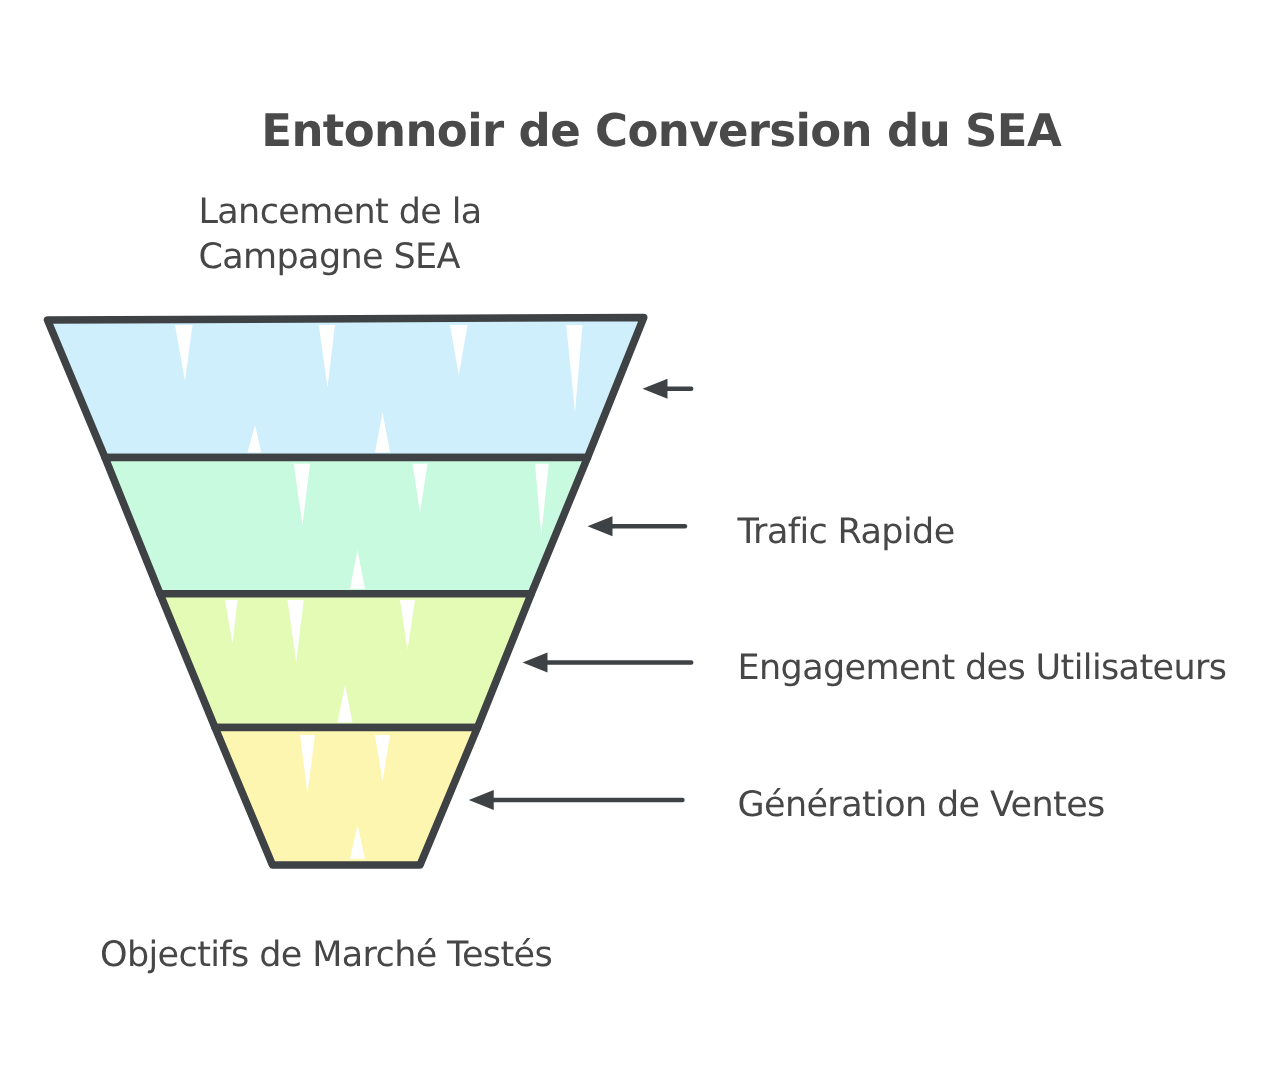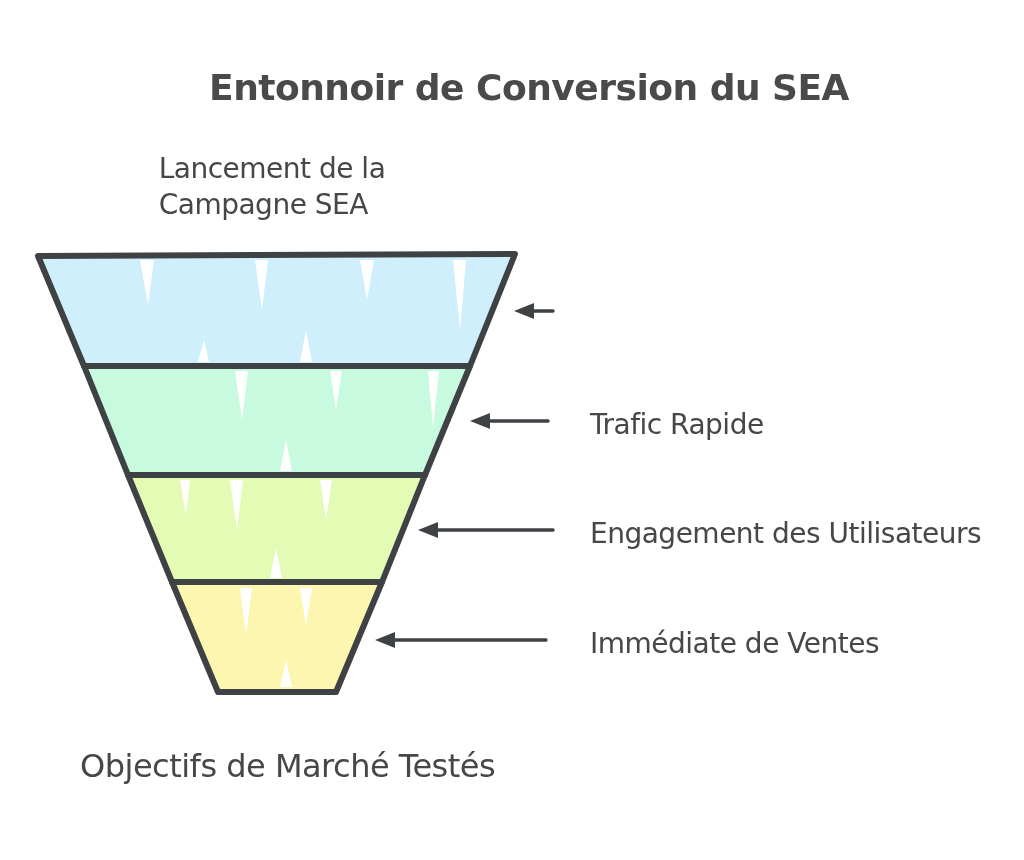--- a/index.html
+++ b/index.html
@@ -10,21 +10,21 @@
   }
   .canvas {
     position: relative;
     width: 1024px;
     height: 860px;
     background: #ffffff;
     overflow: hidden;
   }
   .diagram-title {
     position: absolute;
-    top: 67px;
+    top: 85px;
     left: 529px;
     transform: translateX(-50%);
     font-size: 36px;
     font-weight: bold;
     letter-spacing: -0.5px;
     white-space: nowrap;
     color: #4a4a4a;
   }
   .top-label {
     position: absolute;
@@ -34,21 +34,21 @@
     font-size: 28px;
     line-height: 36px;
     text-align: left;
     letter-spacing: -0.5px;
     white-space: pre-line;
   }
   .bottom-label {
     position: absolute;
     top: 747px;
     left: 80px;
-    font-size: 32px;
+    font-size: 28px;
     letter-spacing: -0.5px;
     white-space: nowrap;
   }
   .stage-label {
     position: absolute;
     left: 590px;
     height: 34px;
     line-height: 34px;
     font-size: 28px;
     letter-spacing: -0.5px;
@@ -120,17 +120,17 @@
       <polygon points="418,530 438,522 438,538" fill="#3f4245"></polygon>
     </g>
     <g>
       <line x1="391" y1="640" x2="546" y2="640" stroke-width="3.5" stroke-linecap="round" stroke="#3f4245"></line>
       <polygon points="375,640 395,632 395,648" fill="#3f4245"></polygon>
     </g>
   </svg>
 
   <div class="stage-label stage-label-2">Trafic Rapide</div>
   <div class="stage-label stage-label-3">Engagement des Utilisateurs</div>
-  <div class="stage-label stage-label-4">Immédiate de Ventes</div>
+  <div class="stage-label stage-label-4">Génération de Ventes</div>
 
   <div class="bottom-label">Objectifs de Marché Testés</div>
 
 </div>
 
 </body></html>

